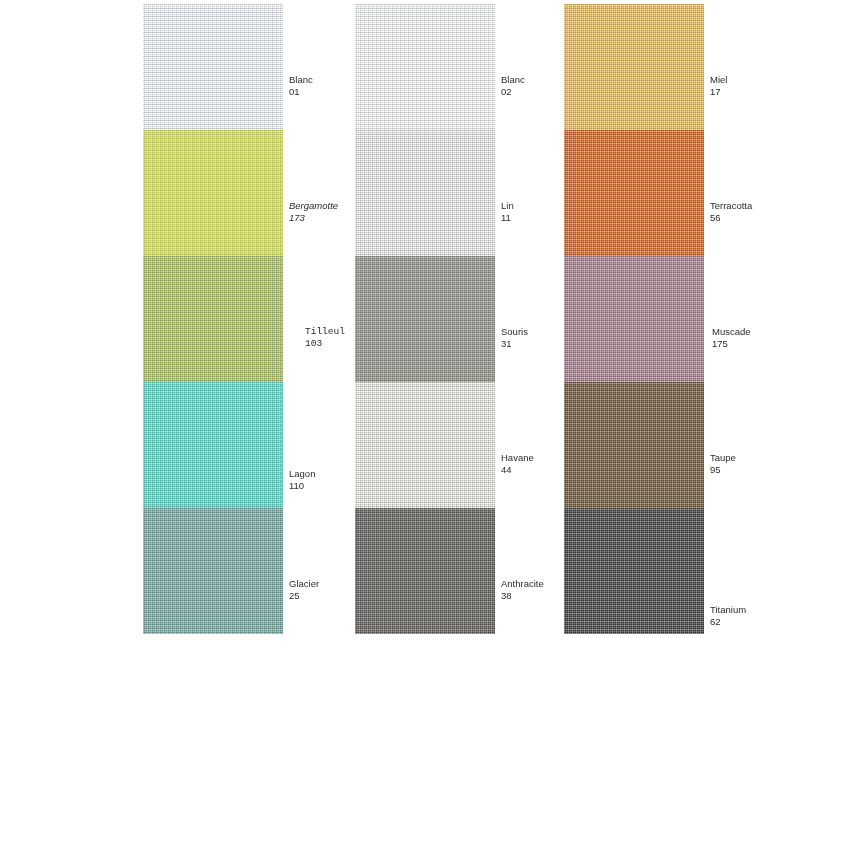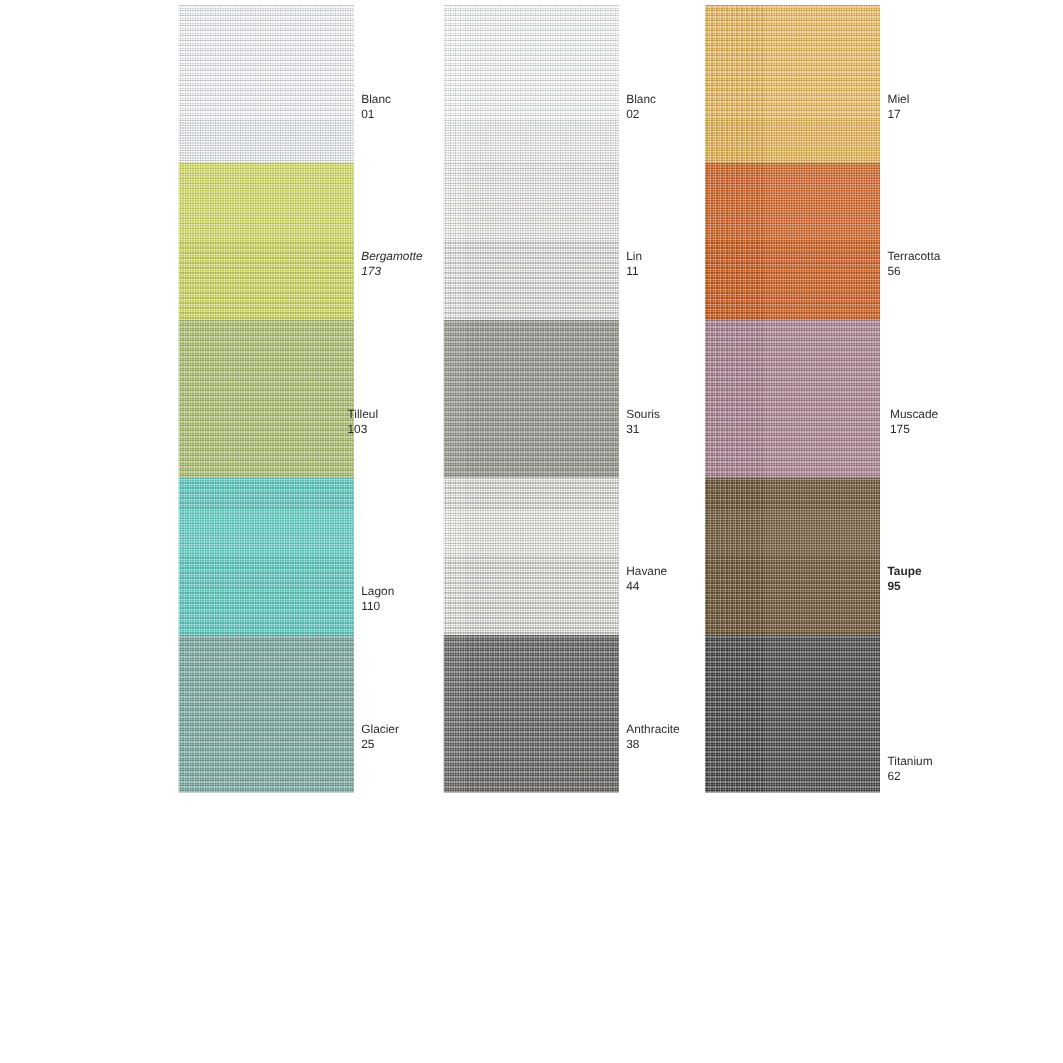--- a/index.html
+++ b/index.html
@@ -150,21 +150,21 @@
   </div>
 
 <div class="label" style="left: 269px; top: 74px;">
       <span class="name">Blanc</span>
       <span class="code">01</span>
     </div>
     <div class="label" style="left: 269px; top: 200px; font-style: italic;">
       <span class="name">Bergamotte</span>
       <span class="code">173</span>
     </div>
-    <div class="label" style="left: 258px; top: 326px;">
+    <div class="label" style="left: 285px; top: 326px; font-family: Liberation Mono, monospace;">
       <span class="name">Tilleul</span>
       <span class="code">103</span>
     </div>
     <div class="label" style="left: 269px; top: 468px;">
       <span class="name">Lagon</span>
       <span class="code">110</span>
     </div>
     <div class="label" style="left: 269px; top: 578px;">
       <span class="name">Glacier</span>
       <span class="code">25</span>
@@ -194,21 +194,21 @@
       <span class="code">17</span>
     </div>
     <div class="label" style="left: 690px; top: 200px;">
       <span class="name">Terracotta</span>
       <span class="code">56</span>
     </div>
     <div class="label" style="left: 692px; top: 326px;">
       <span class="name">Muscade</span>
       <span class="code">175</span>
     </div>
-    <div class="label" style="left: 690px; top: 452px; font-weight: bold;">
+    <div class="label" style="left: 690px; top: 452px;">
       <span class="name">Taupe</span>
       <span class="code">95</span>
     </div>
     <div class="label" style="left: 690px; top: 604px;">
       <span class="name">Titanium</span>
       <span class="code">62</span>
     </div>
   </div>
 
 <div class="certbar">

